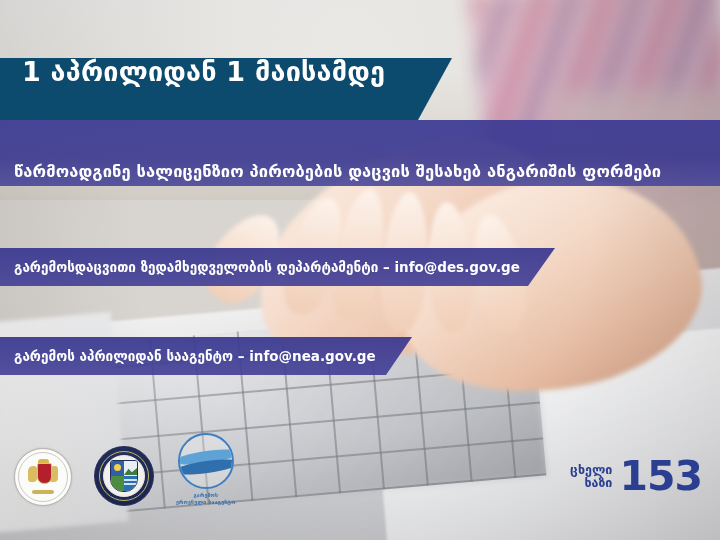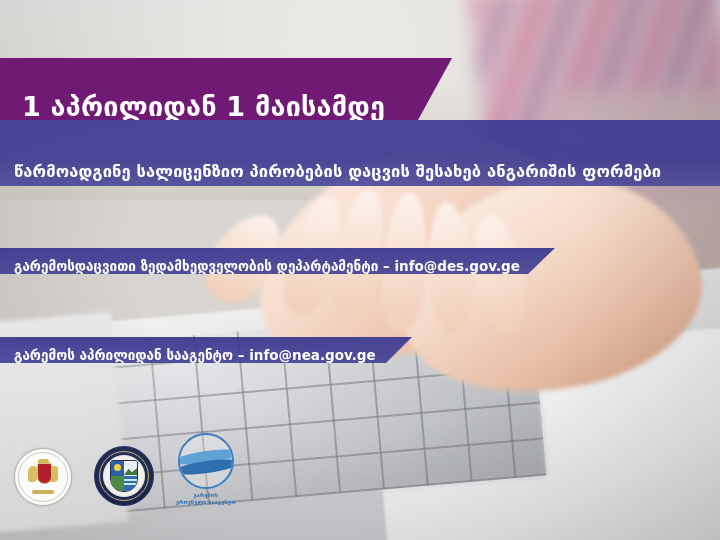--- a/index.html
+++ b/index.html
@@ -81,43 +81,43 @@
     background:linear-gradient(100deg,#fdfdfd,#e6e7e9);transform:rotate(-5deg);filter:blur(2px);
   }
   .bg-vignette{
     position:absolute;inset:0;
     background:radial-gradient(ellipse at 50% 45%, rgba(0,0,0,0) 45%, rgba(60,55,55,.18) 100%);
   }
 
   
   .red-banner{
     position:absolute;left:0;top:58px;width:480px;height:62px;
-    background:#701a75;
+    background:#0c4a6e;
     clip-path:polygon(0 0, 452px 0, 418px 100%, 0 100%);
-    display:flex;align-items:flex-end;
+    display:flex;align-items:flex-start;
   }
   .red-banner .txt{
     color:#ffffff;font-size:27px;font-weight:bold;letter-spacing:.2px;
     padding-left:22px;white-space:nowrap;line-height:1;
   }
 
   
   .blue-band{
     position:absolute;left:0;top:120px;width:720px;height:66px;
     background:linear-gradient(180deg,rgba(60,58,148,.93) 0%, rgba(57,55,143,.90) 55%, rgba(70,68,152,.88) 100%);
     display:flex;align-items:center;
   }
   .blue-band .txt{
     color:#ffffff;font-size:16.5px;font-weight:bold;padding-left:14px;
     white-space:nowrap;letter-spacing:.1px;margin-top:36px;
   }
 
   
   .contact{
-    position:absolute;height:26px;display:flex;align-items:flex-end;
+    position:absolute;height:38px;display:flex;align-items:center;
     background:linear-gradient(180deg,rgba(57,55,143,.93),rgba(66,63,150,.90));
     color:#fff;font-size:13.5px;font-weight:bold;white-space:nowrap;
   }
   .contact .txt{padding-left:14px;}
   .contact-1{left:0;top:248px;width:560px;clip-path:polygon(0 0, 555px 0, 528px 100%, 0 100%);}
   .contact-2{left:0;top:337px;width:420px;clip-path:polygon(0 0, 412px 0, 386px 100%, 0 100%);}
   .mail{font-family:"DejaVu Sans","Liberation Sans",sans-serif;font-weight:bold;}
 
   
   .logos{position:absolute;left:14px;bottom:34px;display:flex;align-items:flex-end;gap:22px;}
@@ -253,14 +253,21 @@
         <div class="w2"></div>
       </div>
       <div class="nea-label">
         <div>გარემოს</div>
         <div>ეროვნული სააგენტო</div>
       </div>
     </div>
 
   </div>
 
+  <div class="hotline">
+    <div class="words">
+      <div>ცხელი</div>
+      <div>ხაზი</div>
+    </div>
+    <div class="num">153</div>
+  </div>
 
 </div>
 
 </body></html>

